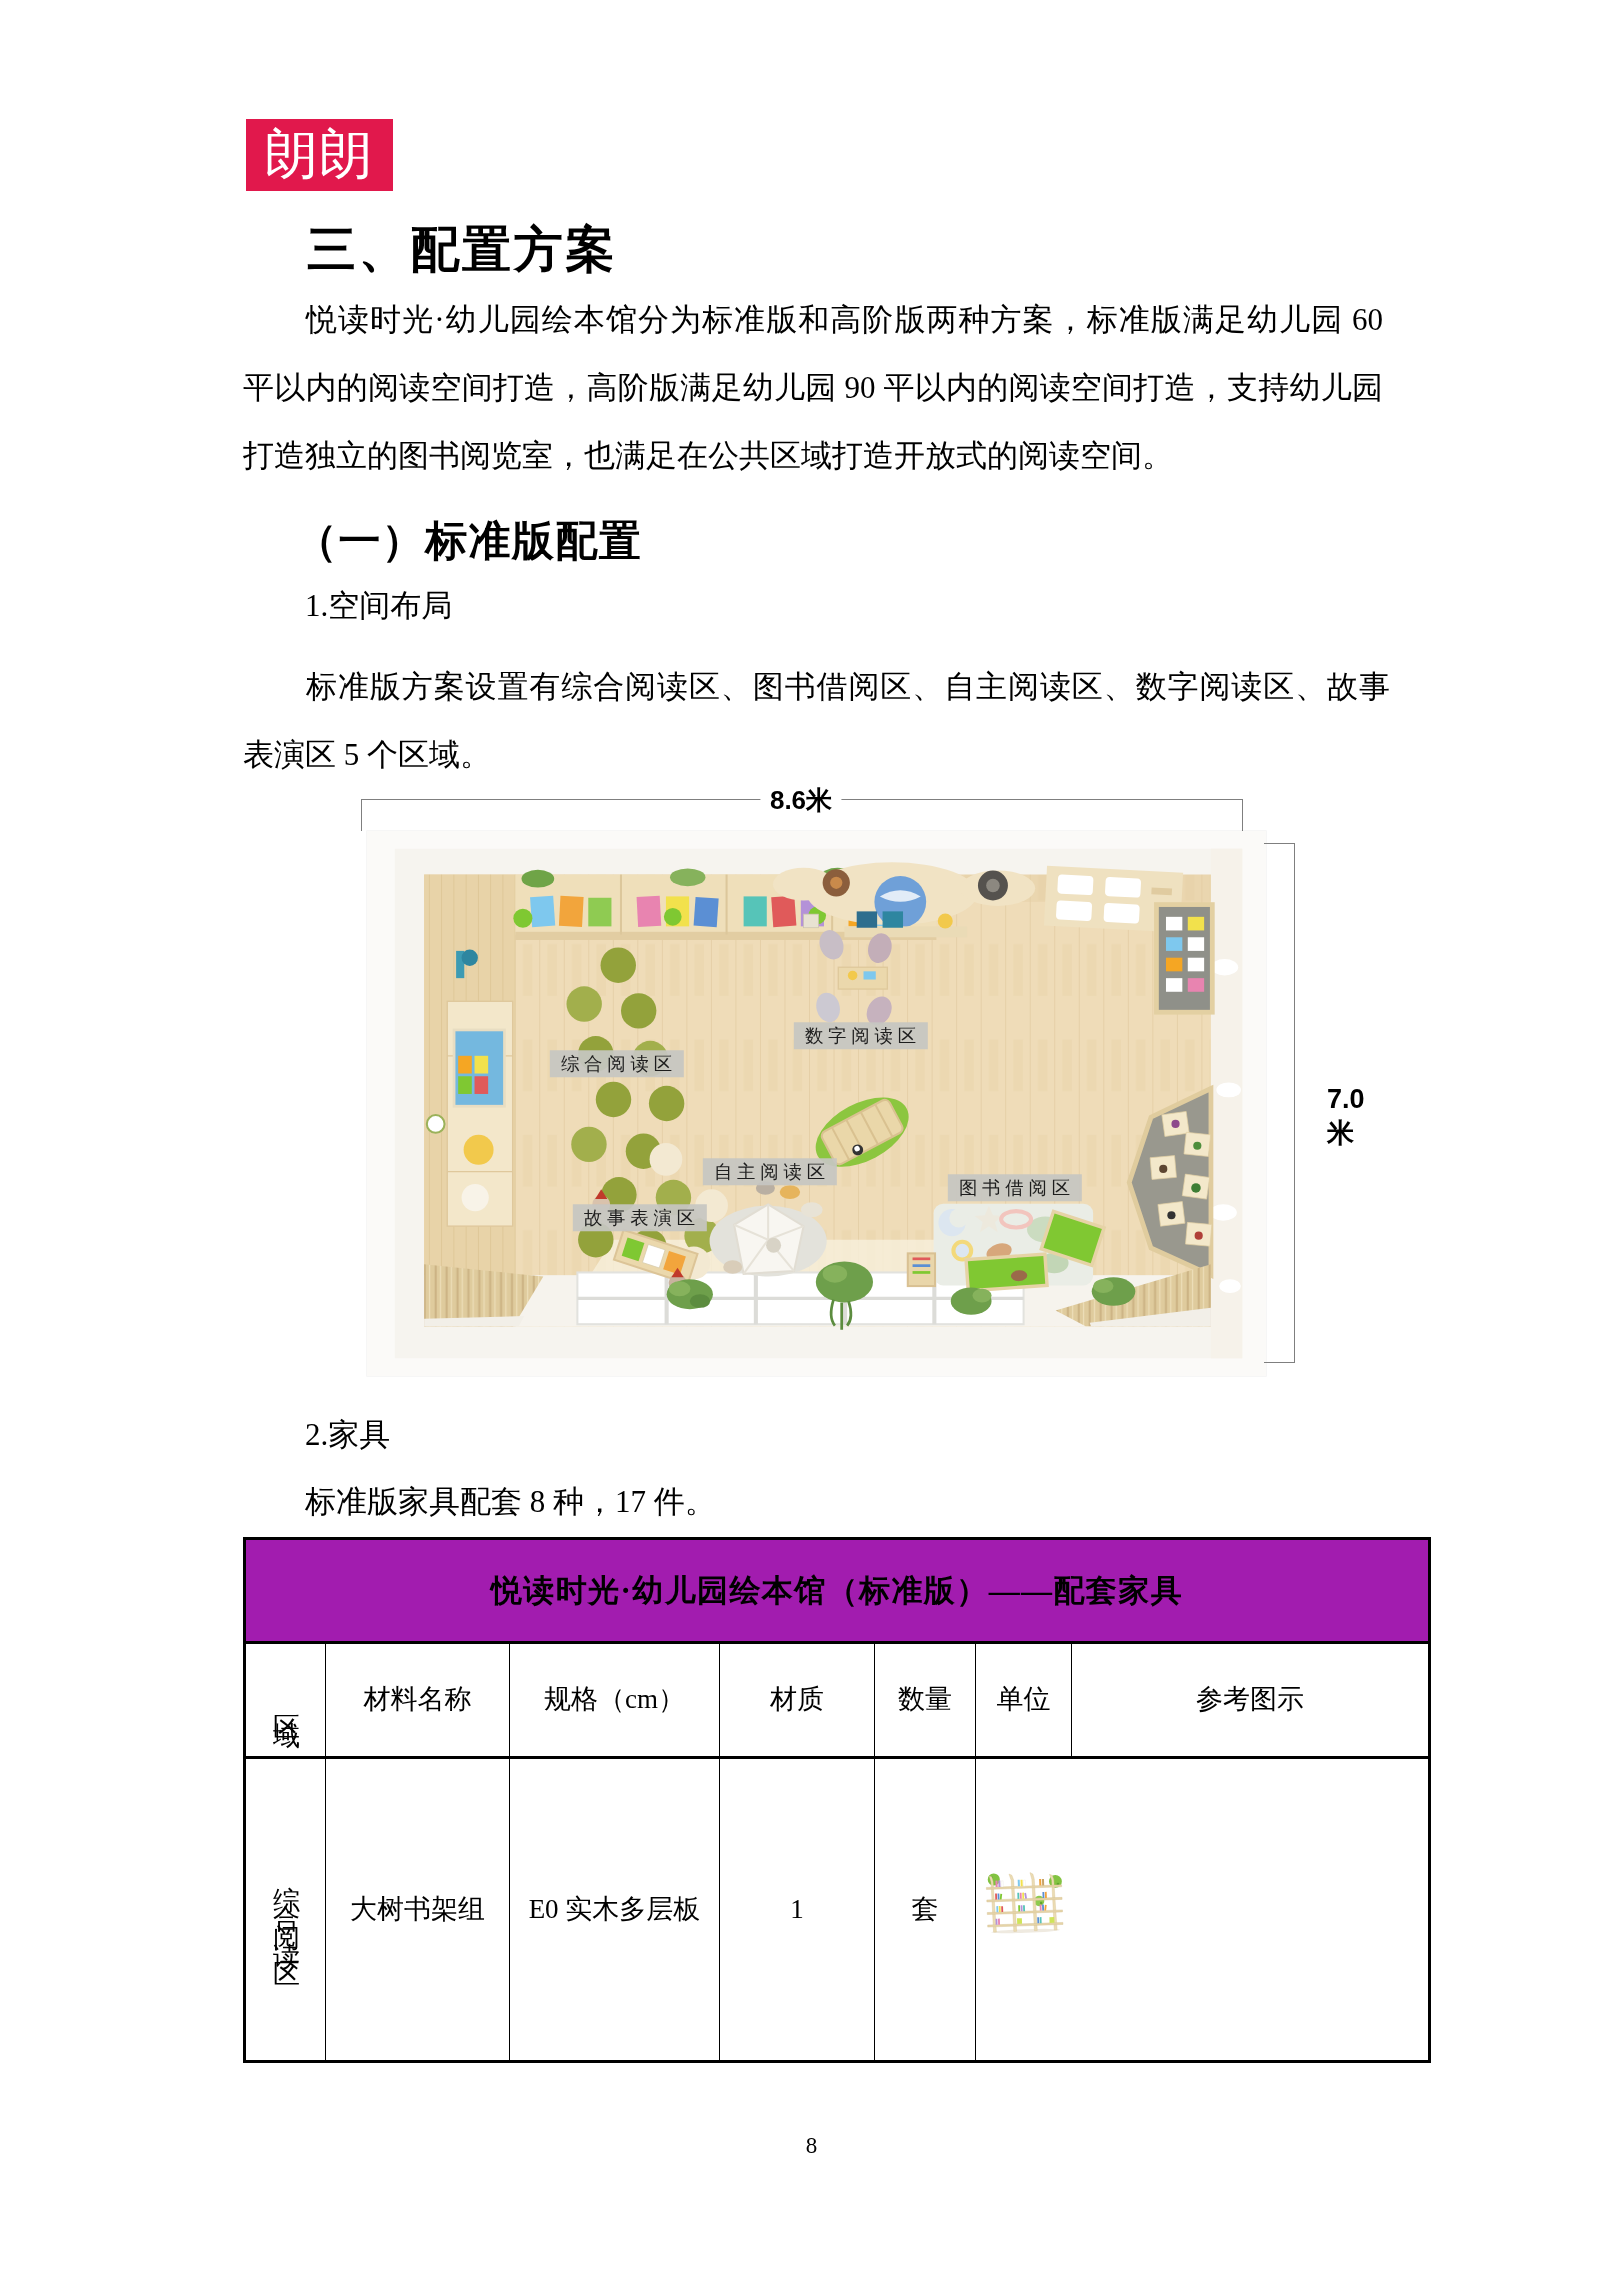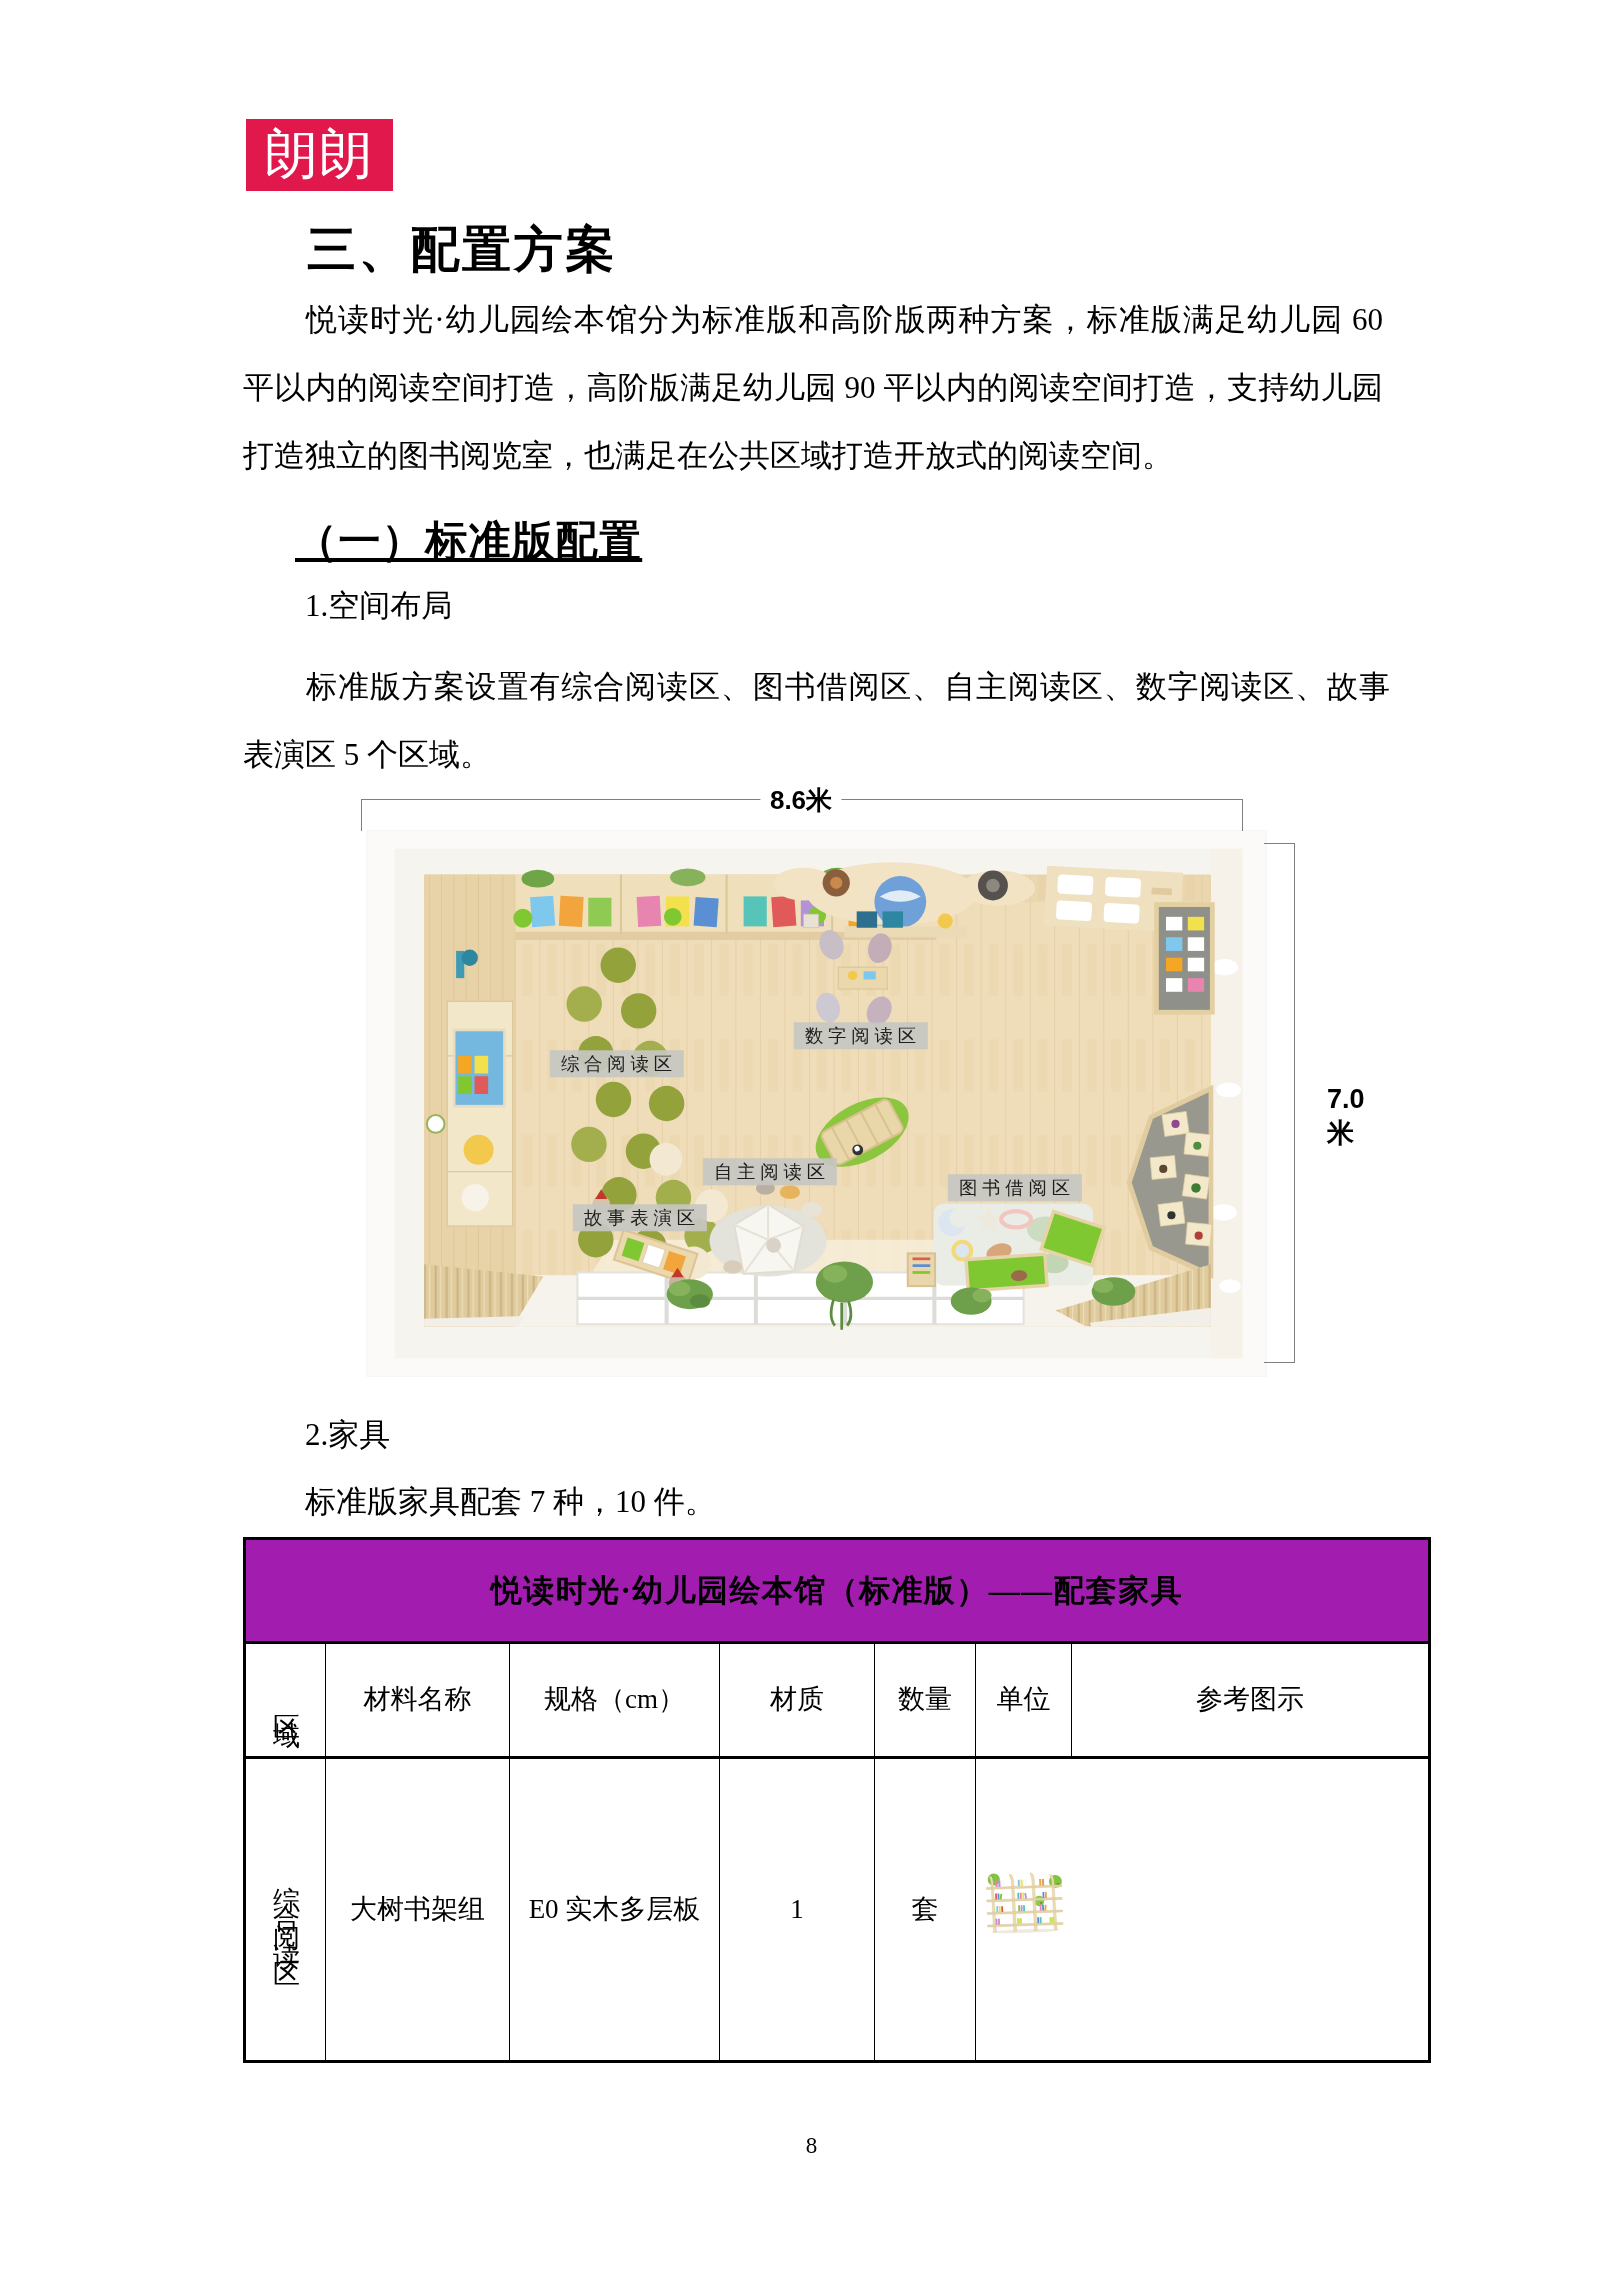--- a/index.html
+++ b/index.html
@@ -13,21 +13,21 @@
 
   .sec-heading { position:absolute; left:307px; top:217px; font-size:49px; font-weight:bold;
           font-family:"DejaVu Sans","Liberation Sans",sans-serif; letter-spacing:2.7px; }
 
   .para { position:absolute; font-size:31px; line-height:68px; text-align:justify; }
   .para.indent { text-indent:63px; }
   .para-intro  { left:243px; top:286px; width:1140px; }
   .para-layout { left:243px; top:653px; width:1147px; }
 
   .sub-heading { position:absolute; left:295px; top:513px; font-size:42px; font-weight:bold;
-          font-family:"DejaVu Sans","Liberation Sans",sans-serif; letter-spacing:1.4px;text-decoration:underline; }
+          font-family:"DejaVu Sans","Liberation Sans",sans-serif; letter-spacing:1.4px; }
 
   .num-item { position:absolute; font-size:31px; line-height:35px; }
   .item-layout    { left:305px; top:588px; }
   .item-furniture { left:305px; top:1417px; }
   .para-furniture { left:305px; top:1484px; font-size:31px; line-height:35px; position:absolute; }
 
   
   .figure { position:absolute; left:361px; top:791px; width:1016px; height:592px; }
   .dim-top-line { position:absolute; left:0; top:8.2px; width:882px; height:0; border-top:1.4px solid #7F7F7F; }
   .dim-top-line::before, .dim-top-line::after { content:""; position:absolute; top:0; width:1.4px; height:31px; background:#7F7F7F; }
@@ -351,21 +351,21 @@
       <div class="zone-label zone-zizhu">自主阅读区</div>
       <div class="zone-label zone-gs">故事表演区</div>
       <div class="zone-label zone-ts">图书借阅区</div>
     </div>
 
     <div class="dim-right-line"></div>
     <span class="dim-right-label">7.0米</span>
   </div>
 
   <div class="num-item item-furniture">2.家具</div>
-  <div class="para-furniture">标准版家具配套 7 种，10 件。</div>
+  <div class="para-furniture">标准版家具配套 8 种，17 件。</div>
 
   <div class="tbl">
     <div class="tbl-title">悦读时光·幼儿园绘本馆（标准版）——配套家具</div>
 
     <div class="tbl-grid tbl-head">
       <div class="cell">
           <span class="vert-head">区域</span>
         </div>
       <div class="cell">材料名称</div>
       <div class="cell">规格（cm）</div>

